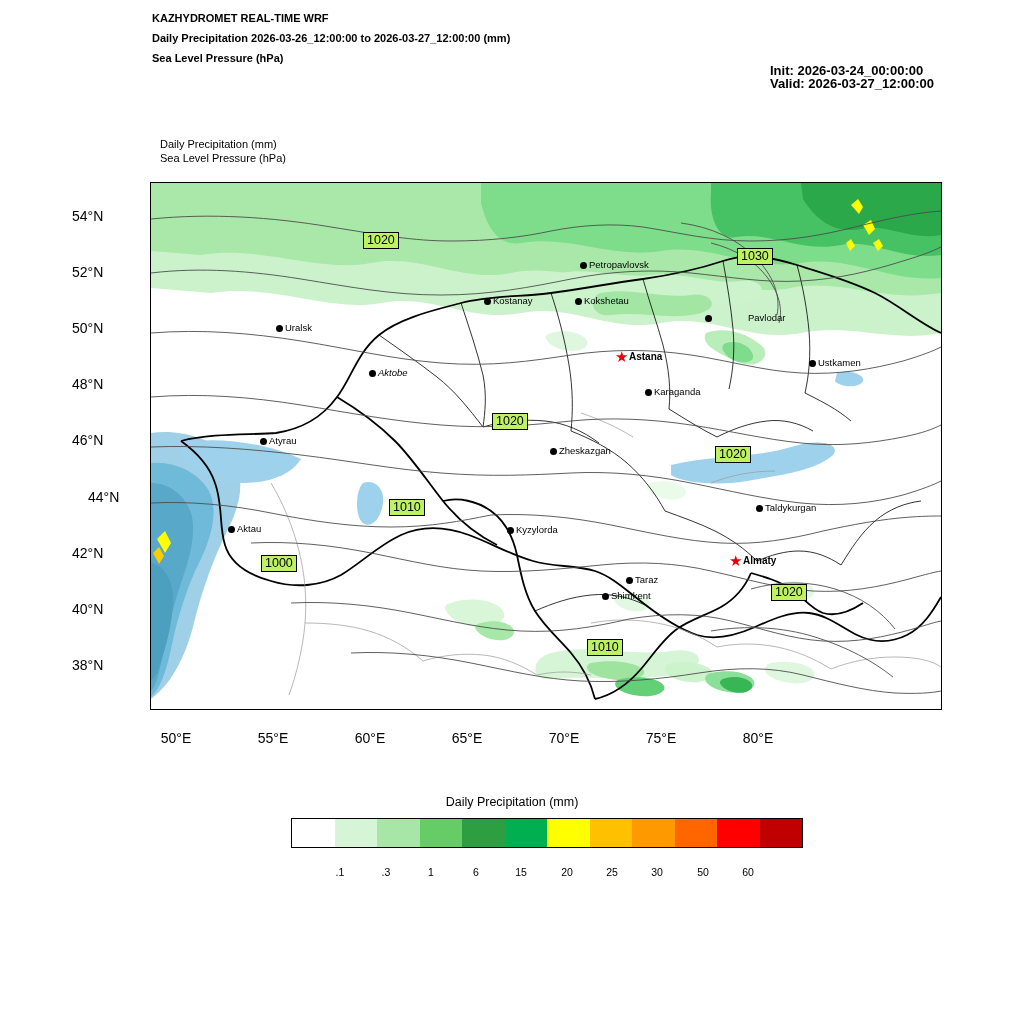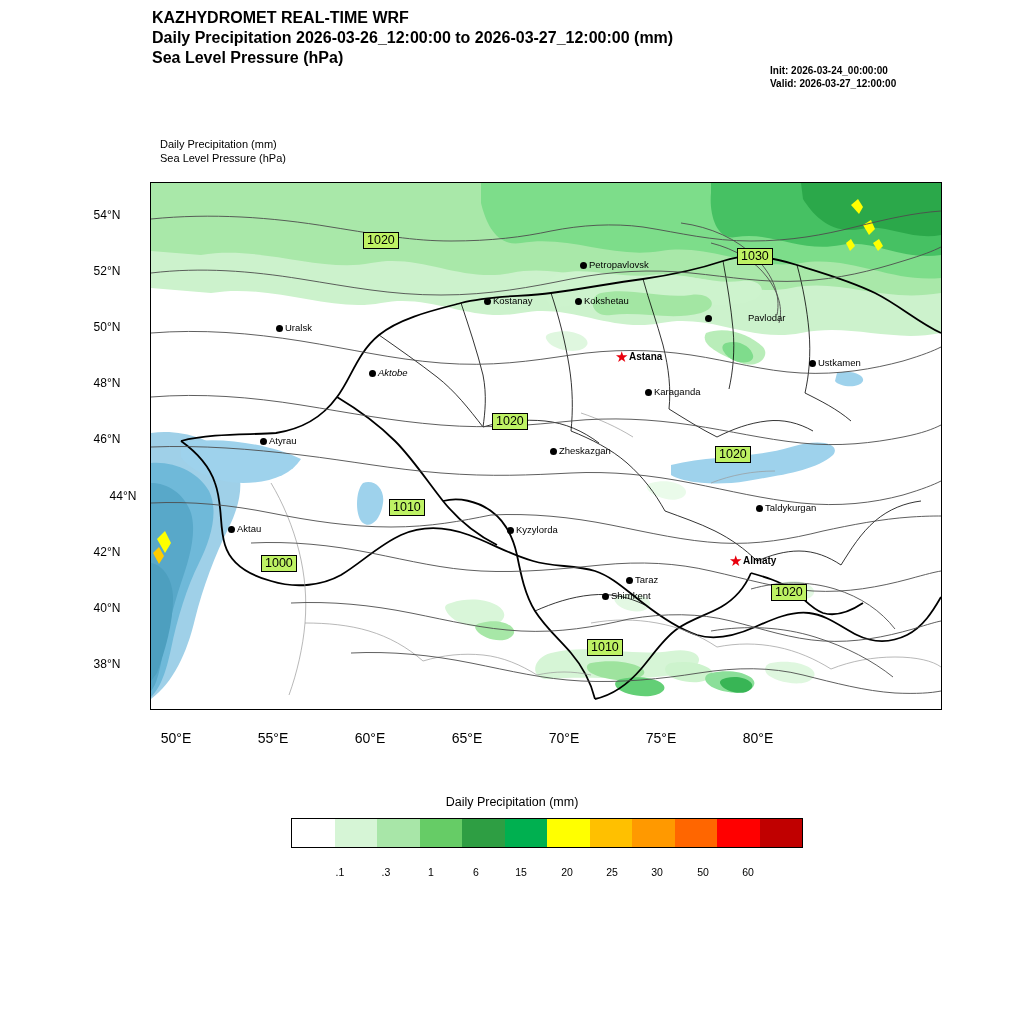--- a/index.html
+++ b/index.html
@@ -17,30 +17,30 @@
   }
 
   
   #header {
     position: absolute;
     left: 152px;
     top: 8px;
     width: 860px;
   }
   .title-line {
-    font-size: 16px;
+    font-size: 11px;
     font-weight: bold;
     line-height: 20px;
     white-space: nowrap;
   }
   #init-block {
     position: absolute;
     left: 770px;
     top: 64px;
-    font-size: 10px;
+    font-size: 13px;
     line-height: 13px;
     font-weight: bold;
   }
 
   
   #subcaption {
     position: absolute;
     left: 160px;
     top: 137px;
     font-size: 11px;
@@ -57,22 +57,22 @@
     border: 1px solid #000;
     box-sizing: border-box;
     overflow: hidden;
     background: #ffffff;
   }
   #map-svg { display: block; }
 
   
   .lat-label {
     position: absolute;
-    font-size: 12px;
-    text-align: center;
+    font-size: 14px;
+    text-align: left;
     width: 70px;
     white-space: nowrap;
   }
   .lon-label {
     position: absolute;
     font-size: 14px;
     text-align: center;
     width: 70px;
     white-space: nowrap;
   }

